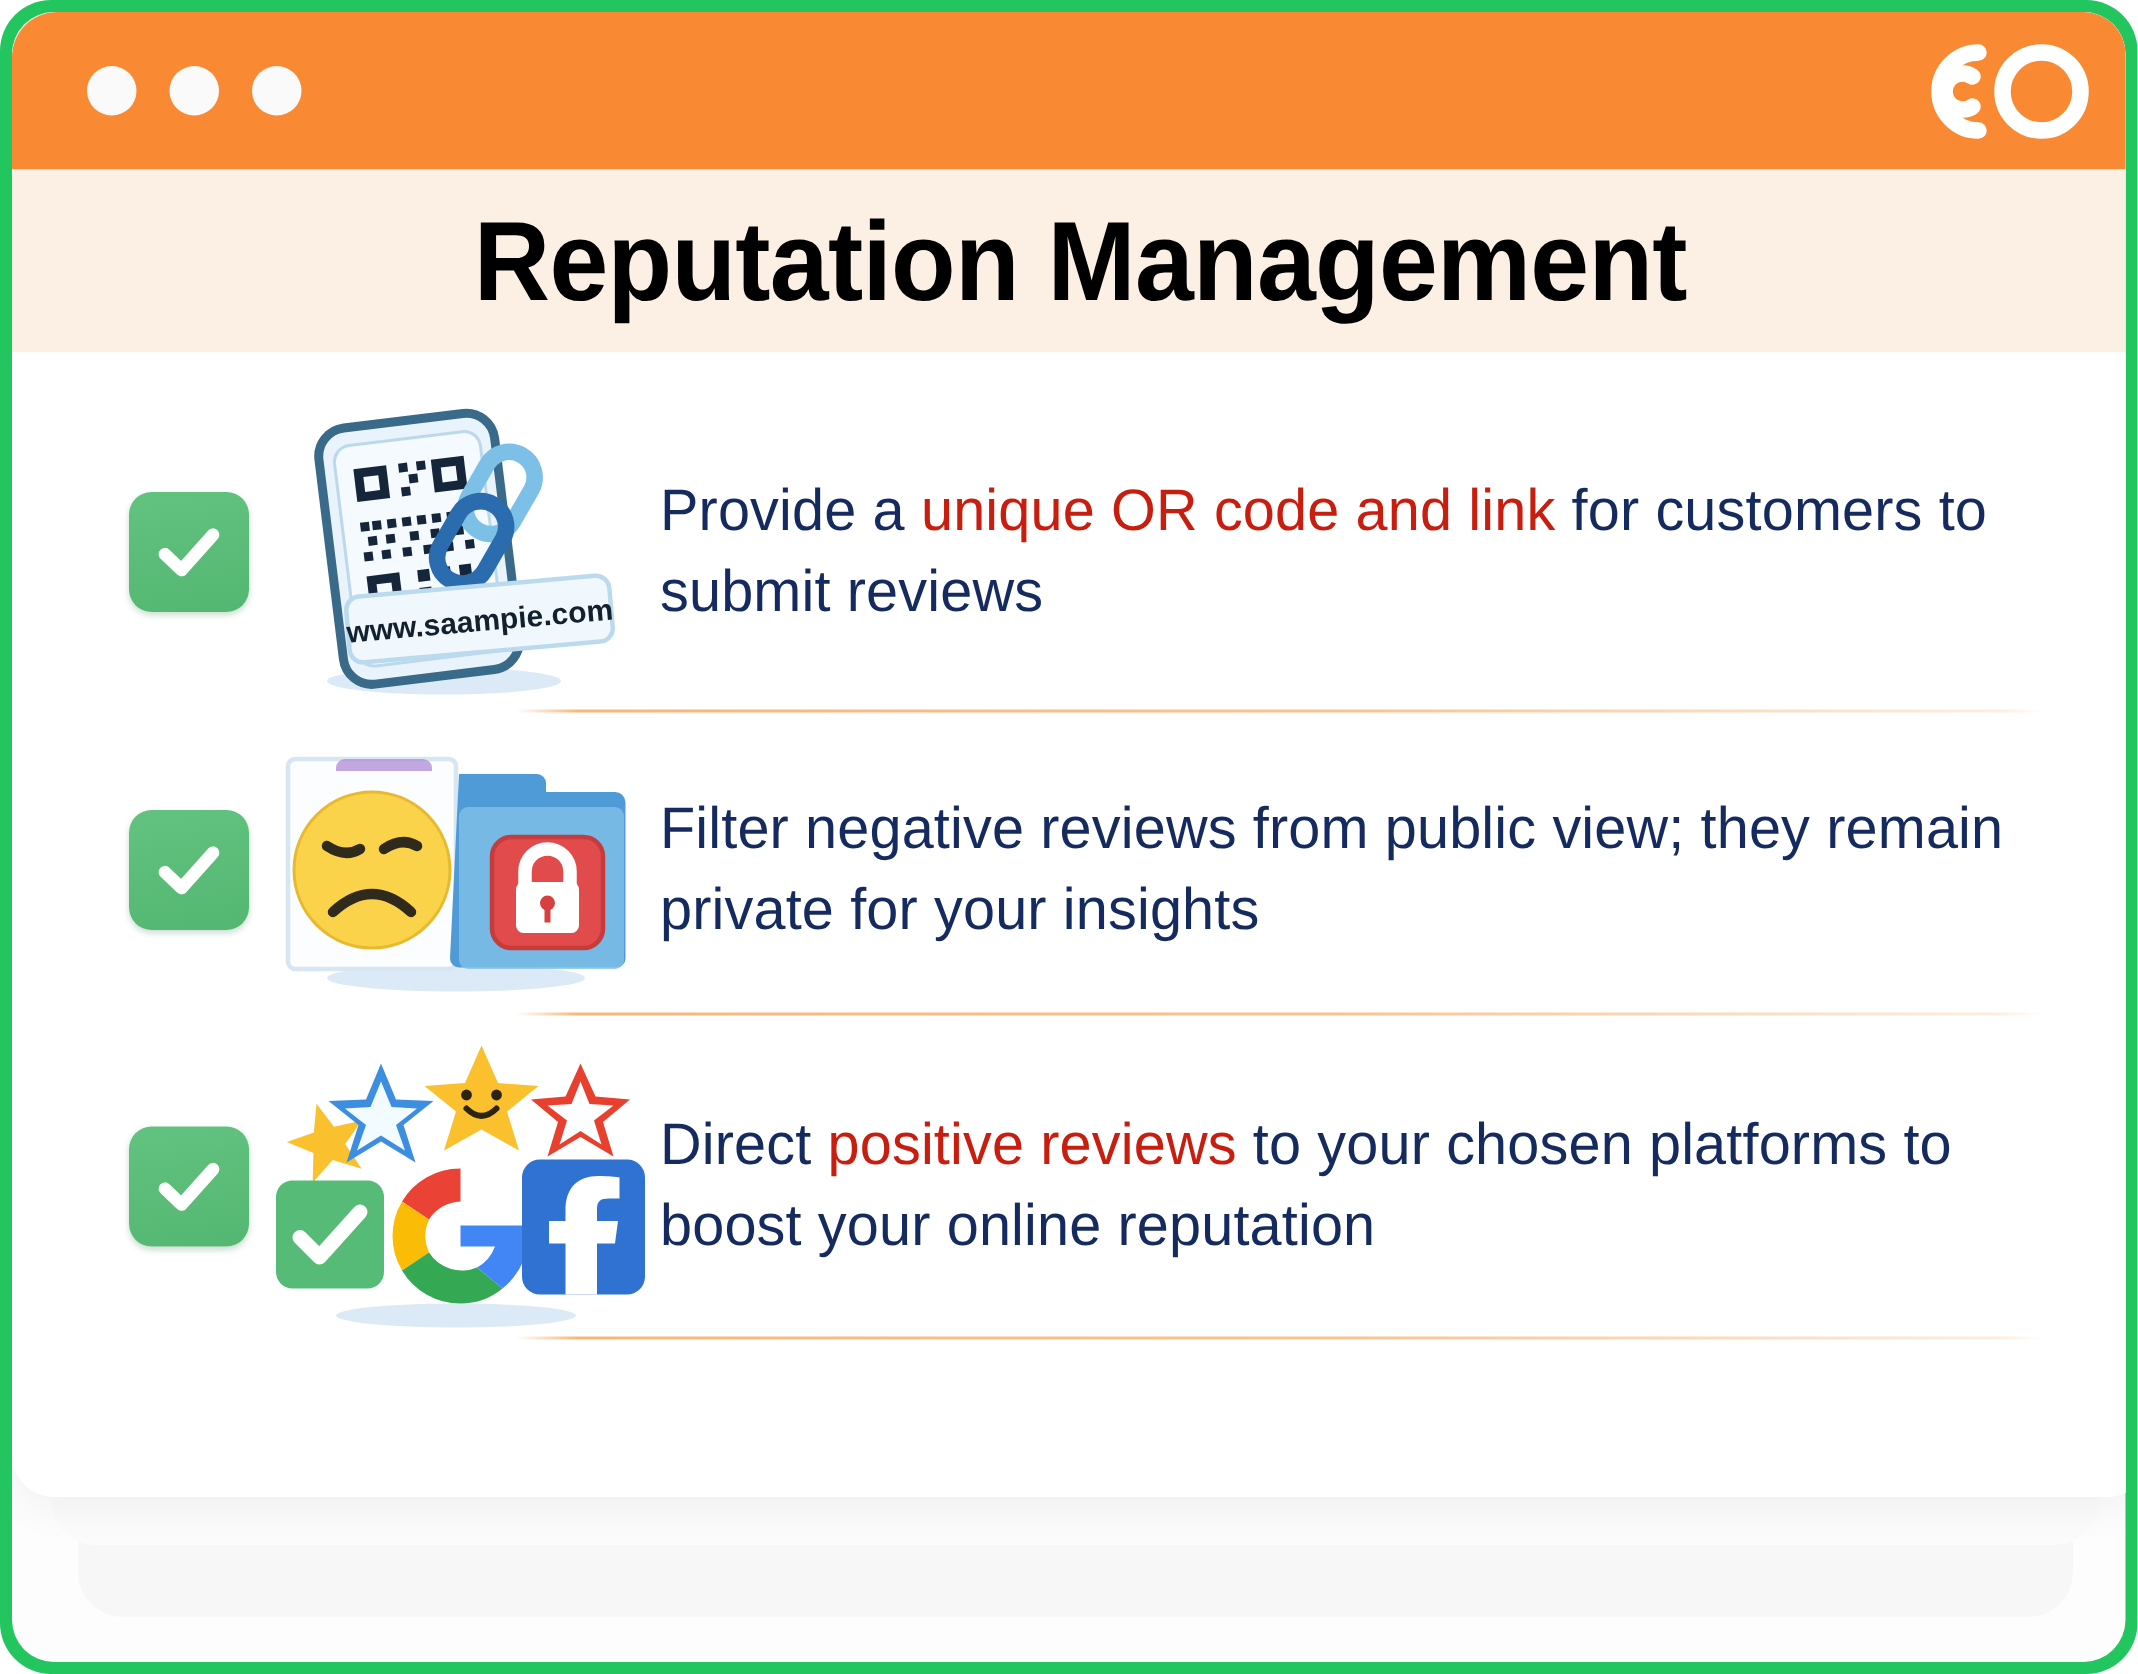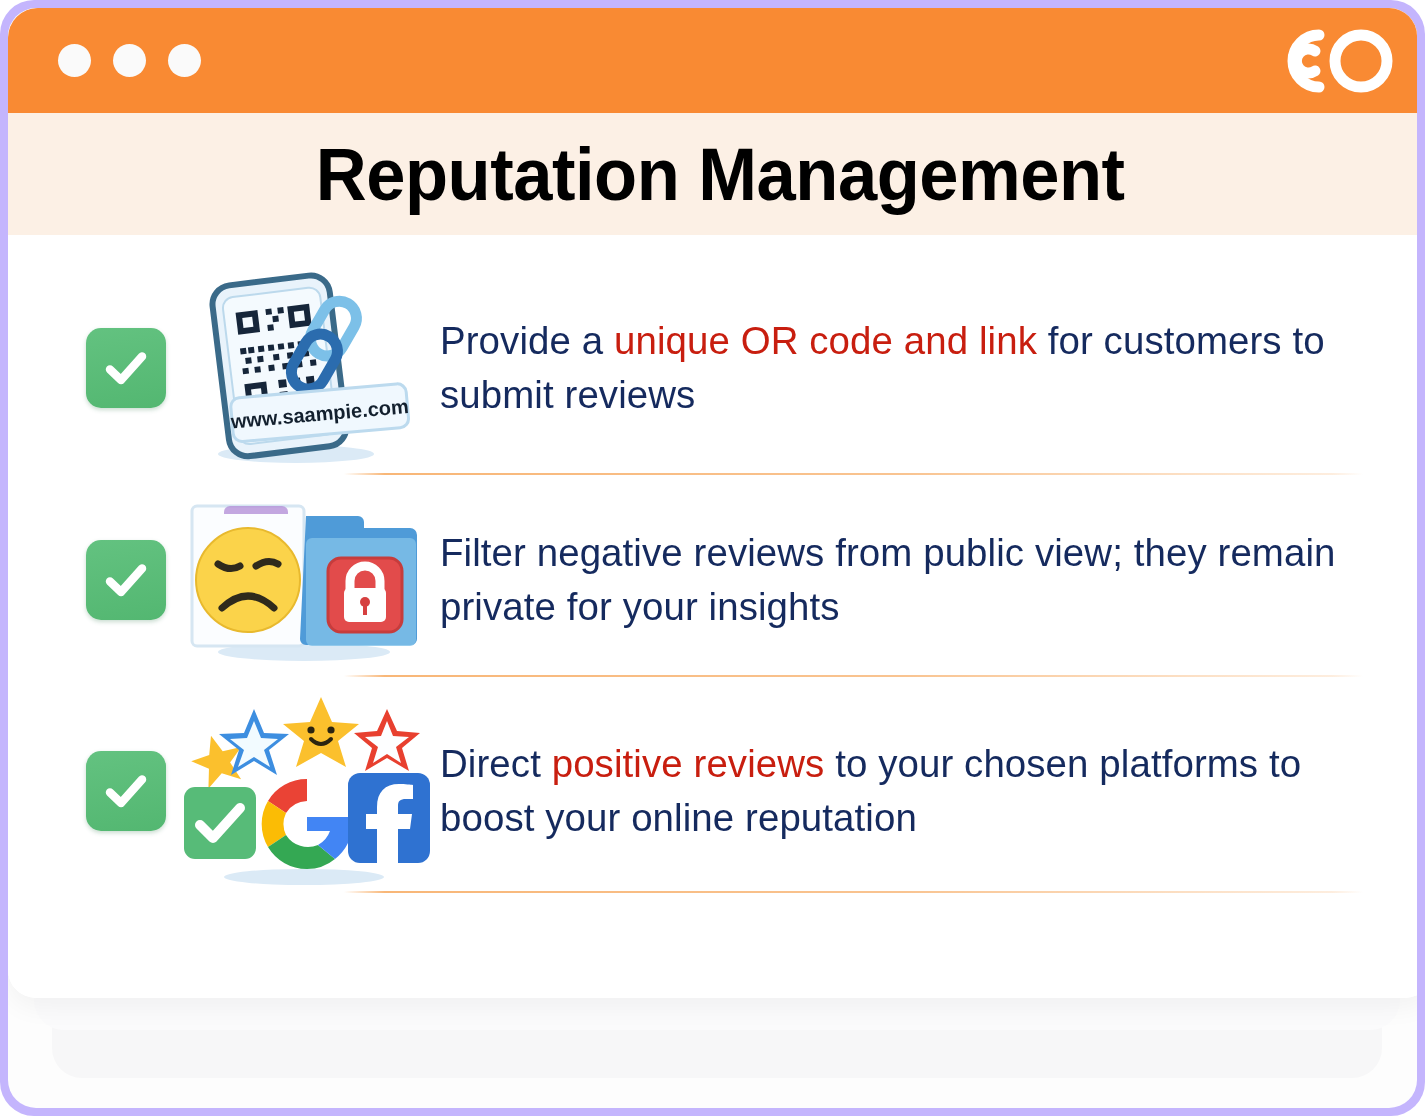--- a/index.html
+++ b/index.html
@@ -14,21 +14,21 @@
     overflow: hidden;
   }
 
   
   .frame {
     position: absolute;
     left: 0;
     top: 0;
     width: 1425px;
     height: 1116px;
-    background: #c4b5fd;
+    background: #22c55e;
     border-radius: 34px;
     overflow: hidden;
   }
 
   
   .page-bg {
     position: absolute;
     left: 8px;
     top: 8px;
     width: 1409px;

